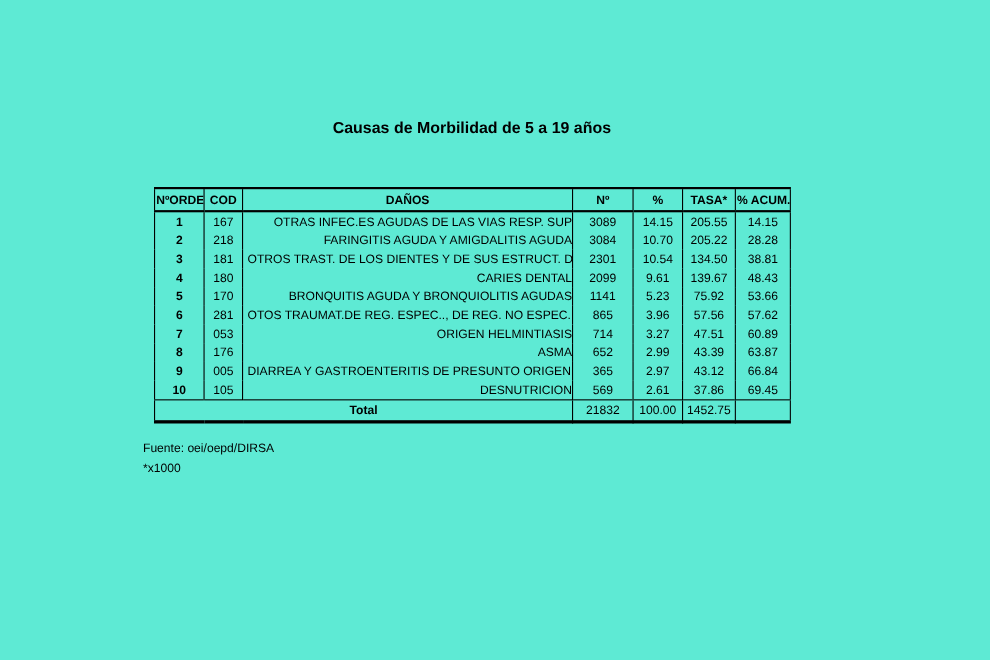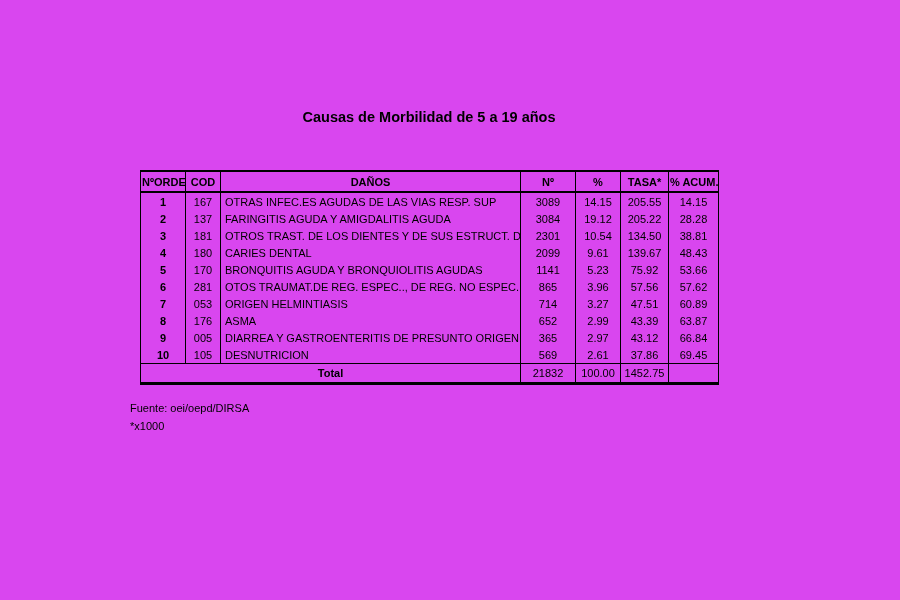--- a/index.html
+++ b/index.html
@@ -4,21 +4,21 @@
 <style>
   html, body {
     margin: 0;
     padding: 0;
     background: #ffffff;
   }
   .page {
     position: relative;
     width: 900px;
     height: 600px;
-    background: #d946ef;
+    background: #5eead4;
     font-family: "Liberation Sans", sans-serif;
     color: #000000;
     overflow: hidden;
   }
   .title-block {
     position: absolute;
     left: 140px;
     top: 106px;
     width: 578px;
     text-align: center;
@@ -63,21 +63,21 @@
     border-right: 1px solid #000;
     height: 17px;
     padding: 0;
     text-align: center;
     vertical-align: middle;
     white-space: nowrap;
     overflow: hidden;
   }
   table.data-table tbody td.c-orden { font-weight: bold; }
   table.data-table tbody td.c-danos {
-    text-align: left;
+    text-align: right;
     padding-left: 4px;
   }
   table.data-table tfoot td {
     border-top: 1px solid #000;
     border-right: 1px solid #000;
     height: 18px;
     padding: 0;
     text-align: center;
     vertical-align: middle;
     white-space: nowrap;
@@ -129,24 +129,24 @@
           <td class="c-orden">1</td>
           <td class="c-cod">167</td>
           <td class="c-danos">OTRAS INFEC.ES AGUDAS DE LAS VIAS RESP. SUP</td>
           <td class="c-n">3089</td>
           <td class="c-pct">14.15</td>
           <td class="c-tasa">205.55</td>
           <td class="c-acum">14.15</td>
         </tr>
         <tr>
           <td class="c-orden">2</td>
-          <td class="c-cod">137</td>
+          <td class="c-cod">218</td>
           <td class="c-danos">FARINGITIS AGUDA Y AMIGDALITIS AGUDA</td>
           <td class="c-n">3084</td>
-          <td class="c-pct">19.12</td>
+          <td class="c-pct">10.70</td>
           <td class="c-tasa">205.22</td>
           <td class="c-acum">28.28</td>
         </tr>
         <tr>
           <td class="c-orden">3</td>
           <td class="c-cod">181</td>
           <td class="c-danos">OTROS TRAST. DE LOS DIENTES Y DE SUS ESTRUCT. DE SOS</td>
           <td class="c-n">2301</td>
           <td class="c-pct">10.54</td>
           <td class="c-tasa">134.50</td>

